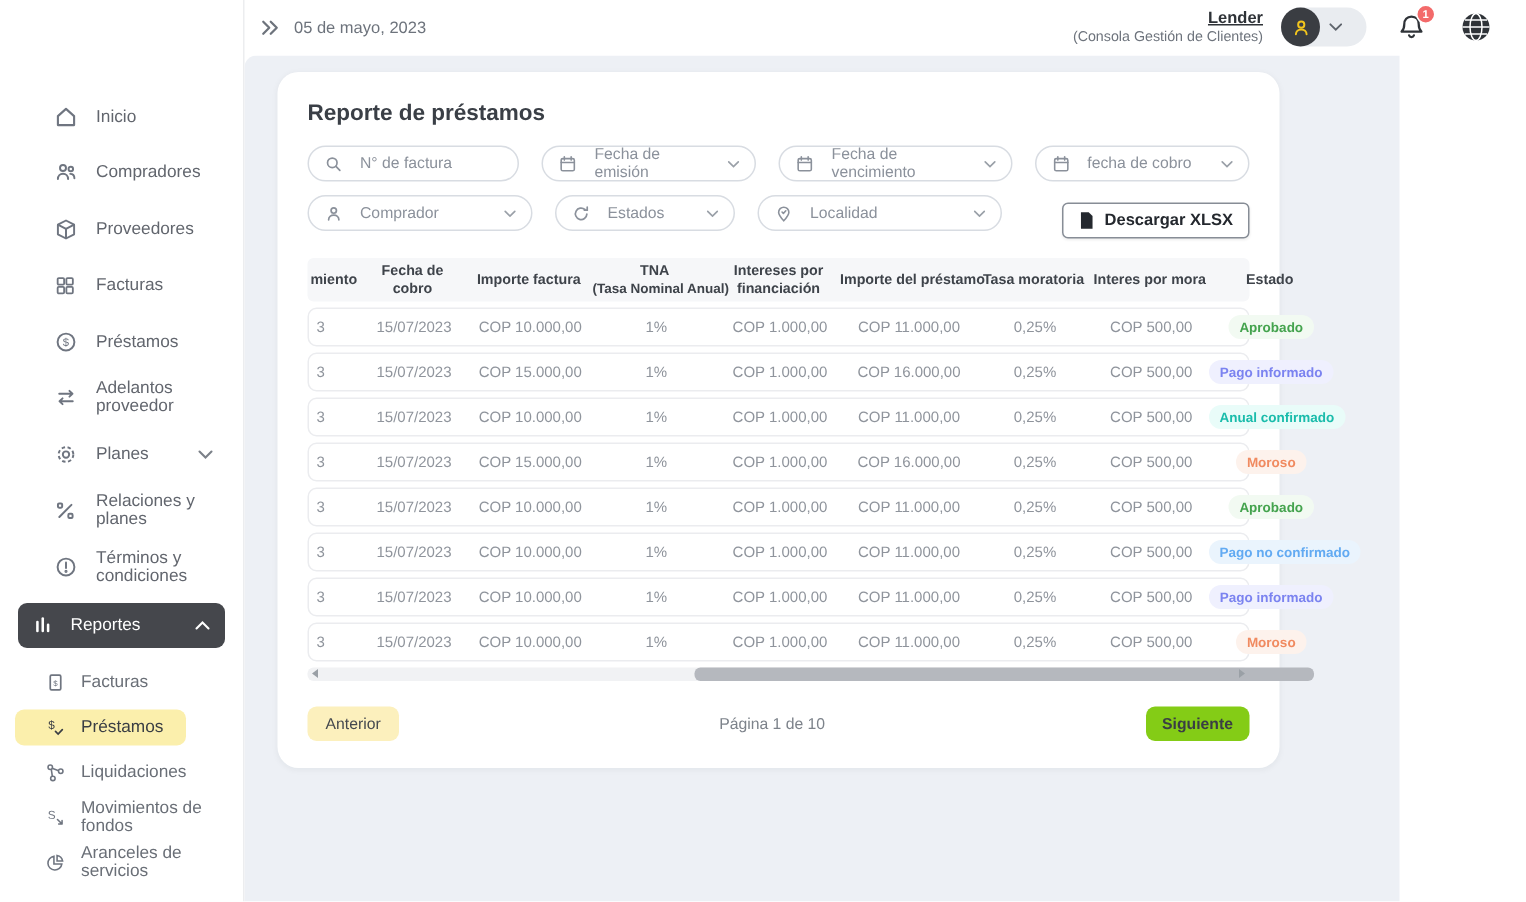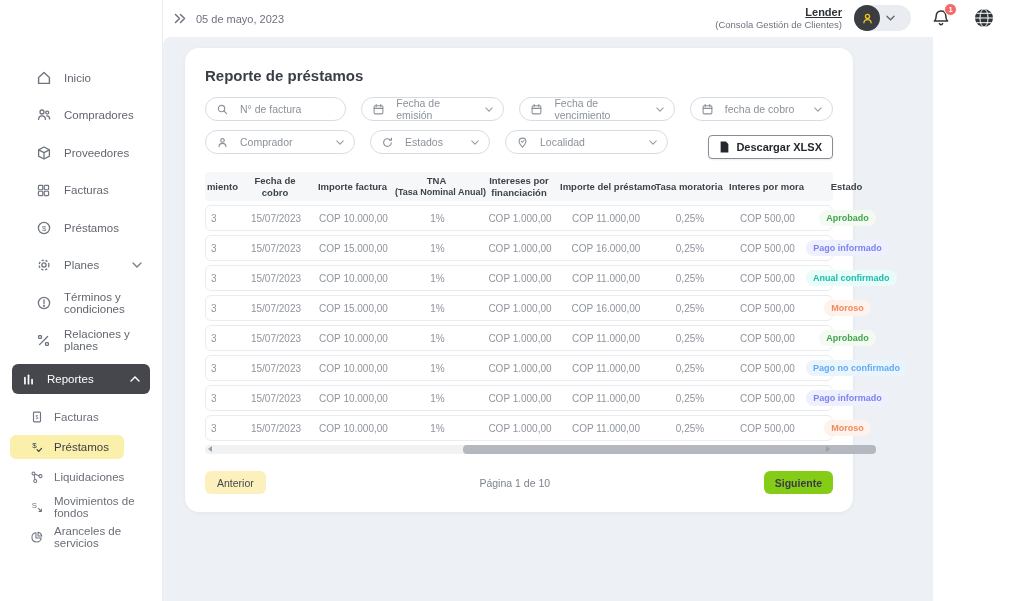--- a/index.html
+++ b/index.html
@@ -153,51 +153,60 @@
         <span class="ni">
           <svg width="16" height="16" viewBox="0 0 16 16" fill="none" stroke="#6f7580" stroke-width="1.3">
               <circle cx="8" cy="8" r="5.6"></circle>
               <text x="8" y="10.7" text-anchor="middle" font-size="7.5" fill="#6f7580" stroke="none" font-family="Liberation Sans, sans-serif">$</text>
             </svg>
         </span>
         <span>Préstamos</span>
       </div>
       <div class="nav-item">
         <span class="ni">
+          <svg width="16" height="16" viewBox="0 0 16 16" fill="none" stroke="#6f7580" stroke-width="1.3" stroke-linecap="round" stroke-linejoin="round">
+              <path d="M3.5 5.5 H12.3 M12.3 5.5 l-2-1.9 M12.3 5.5 l-2 1.9"></path>
+              <path d="M12.5 10.5 H3.7 M3.7 10.5 l2-1.9 M3.7 10.5 l2 1.9"></path>
+            </svg>
+        </span>
+        <span>Adelantos proveedor</span>
+      </div>
+      <div class="nav-item">
+        <span class="ni">
           <svg width="16" height="16" viewBox="0 0 16 16" fill="none" stroke="#6f7580" stroke-width="1.3">
               <circle cx="8" cy="8" r="2.1"></circle>
               <circle cx="8" cy="8" r="4.9" stroke-dasharray="2.3 1.7"></circle>
             </svg>
         </span>
         <span>Planes</span>
         <span class="chev">
           <svg width="10" height="6" viewBox="0 0 10 6" fill="none" stroke="#7b8088" stroke-width="1.4" stroke-linecap="round">
               <path d="M1 1 l4 4 4-4"></path>
             </svg>
         </span>
+      </div>
+      <div class="nav-item">
+        <span class="ni">
+          <svg width="15" height="15" viewBox="0 0 16 16" fill="none" stroke="#6f7580" stroke-width="1.4" stroke-linecap="round">
+              <line x1="3.8" y1="12.4" x2="12.4" y2="3.8"></line>
+              <rect x="2.8" y="2.8" width="3" height="3" rx="0.8"></rect>
+              <rect x="10.2" y="10.2" width="3" height="3" rx="0.8"></rect>
+            </svg>
+        </span>
+        <span>Relaciones y planes</span>
       </div>
       <div class="nav-item">
         <span class="ni">
           <svg width="16" height="16" viewBox="0 0 16 16" fill="none" stroke="#6f7580" stroke-width="1.3" stroke-linecap="round">
               <circle cx="8" cy="8" r="5.6"></circle>
               <line x1="8" y1="5" x2="8" y2="8.6"></line>
               <circle cx="8" cy="10.9" r="0.4" fill="#6f7580"></circle>
             </svg>
         </span>
         <span>Términos y condiciones</span>
-      </div>
-      <div class="nav-item">
-        <span class="ni">
-          <svg width="15" height="15" viewBox="0 0 16 16" fill="none" stroke="#6f7580" stroke-width="1.4" stroke-linecap="round">
-              <line x1="3.8" y1="12.4" x2="12.4" y2="3.8"></line>
-              <rect x="2.8" y="2.8" width="3" height="3" rx="0.8"></rect>
-              <rect x="10.2" y="10.2" width="3" height="3" rx="0.8"></rect>
-            </svg>
-        </span>
-        <span>Relaciones y planes</span>
       </div>
 
       <div class="reportes-pill">
         <span class="ni">
           <svg width="15" height="15" viewBox="0 0 16 16" fill="none" stroke="#ffffff" stroke-width="1.8" stroke-linecap="round">
               <line x1="4.2" y1="12.5" x2="4.2" y2="6"></line>
               <line x1="8" y1="12.5" x2="8" y2="3.5"></line>
               <line x1="11.8" y1="12.5" x2="11.8" y2="8"></line>
             </svg>
         </span>

